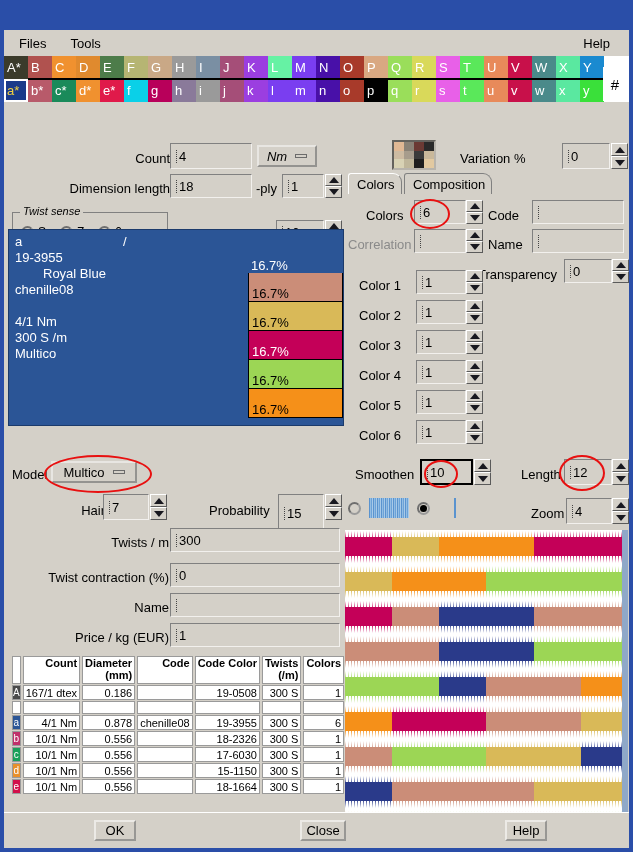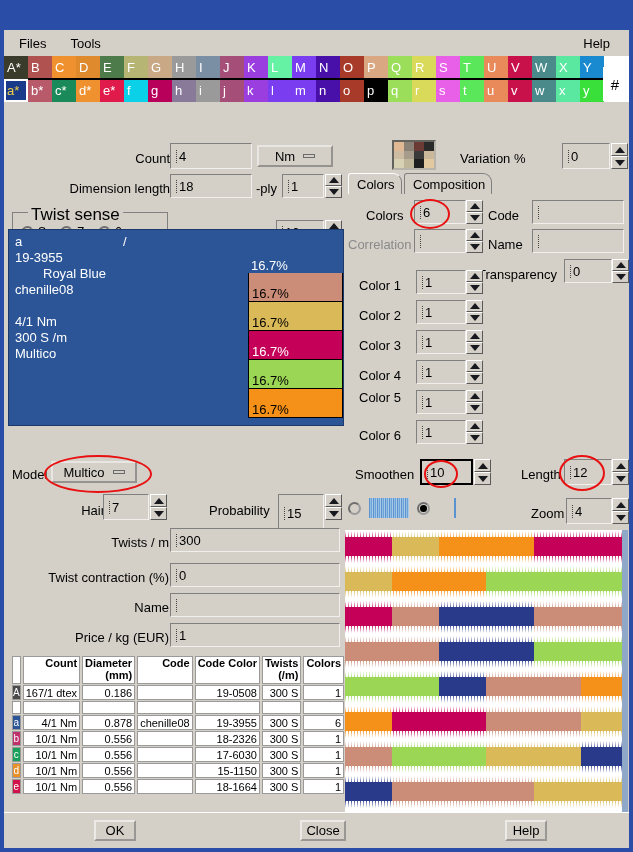--- a/index.html
+++ b/index.html
@@ -124,22 +124,22 @@
   .tri-up, .tri-dn {
     width: 0; height: 0; border-left: 5px solid transparent; border-right: 5px solid transparent;
   }
   .tri-up { border-bottom: 6px solid #18181f; }
   .tri-dn { border-top: 6px solid #18181f; }
   .group {
     position: absolute; border: 1px solid #808080;
     box-sizing: border-box;
   }
   .group-title {
-    position: absolute; top: -8px; left: 15px; background: #d4d0c8;
-    padding: 0 3px; font-size: 17px;
+    position: absolute; top: -8px; left: 7px; background: #d4d0c8;
+    padding: 0 3px; font-size: 11px; font-style: italic;
   }
   .radio { width: 13px; height: 13px; border-radius: 50%;
     border: 2px solid #9a9a9a; border-top-color:#6e6e6e; border-left-color:#6e6e6e;
     background: #d4d0c8; box-sizing: border-box;
     display: inline-flex; align-items: center; justify-content: center; }
   .radio.on::after { content:""; width: 7px; height: 7px; border-radius: 50%; background: #000; }
   
   .infopanel {
     position: absolute; left: 4px; top: 199px;
     width: 336px; height: 197px;
@@ -392,21 +392,21 @@
           </div>
           <div class="pcell" style="background: rgb(58, 224, 58); color: rgb(255, 255, 255);">
             <span>y</span>
           </div>
         </div>
       <div class="hashmark">#</div>
     </div>
 
     <div class="lbl" style="left:56px; top:121px; width:110px; text-align:right;">Count</div>
     <div class="fld" style="left:166px; top:113px; width:82px; height:26px;">4</div>
-    <div class="combo" style="left:253px; top:115px; width:76px; height:22px;">
+    <div class="combo" style="left:253px; top:115px; width:60px; height:22px;font-style:italic;">
       <span>Nm</span>
       <span class="bar"></span>
     </div>
 
     <div class="thumb">
       <i style="background:#e0b894"></i>
         <i style="background:#8a8276"></i>
         <i style="background:#6b3a34"></i>
         <i style="background:#2a2a2a"></i>
       <i style="background:#cdbba2"></i>
@@ -551,21 +551,21 @@
         <div class="lbl" style="left: 355px; top: 338px;">Color 4</div>
         <div class="fld" style="left: 412px; top: 330px; width: 50px; height: 24px;">1</div>
         <div class="spin" style="left: 462px; top: 330px; height: 24px;">
           <div>
             <span class="tri-up"></span>
           </div>
           <div>
             <span class="tri-dn"></span>
           </div>
         </div>
-        <div class="lbl" style="left: 355px; top: 360px;">Color 5</div>
+        <div class="lbl" style="left: 355px; top: 368px;">Color 5</div>
         <div class="fld" style="left: 412px; top: 360px; width: 50px; height: 24px;">1</div>
         <div class="spin" style="left: 462px; top: 360px; height: 24px;">
           <div>
             <span class="tri-up"></span>
           </div>
           <div>
             <span class="tri-dn"></span>
           </div>
         </div>
         <div class="lbl" style="left: 355px; top: 398px;">Color 6</div>

